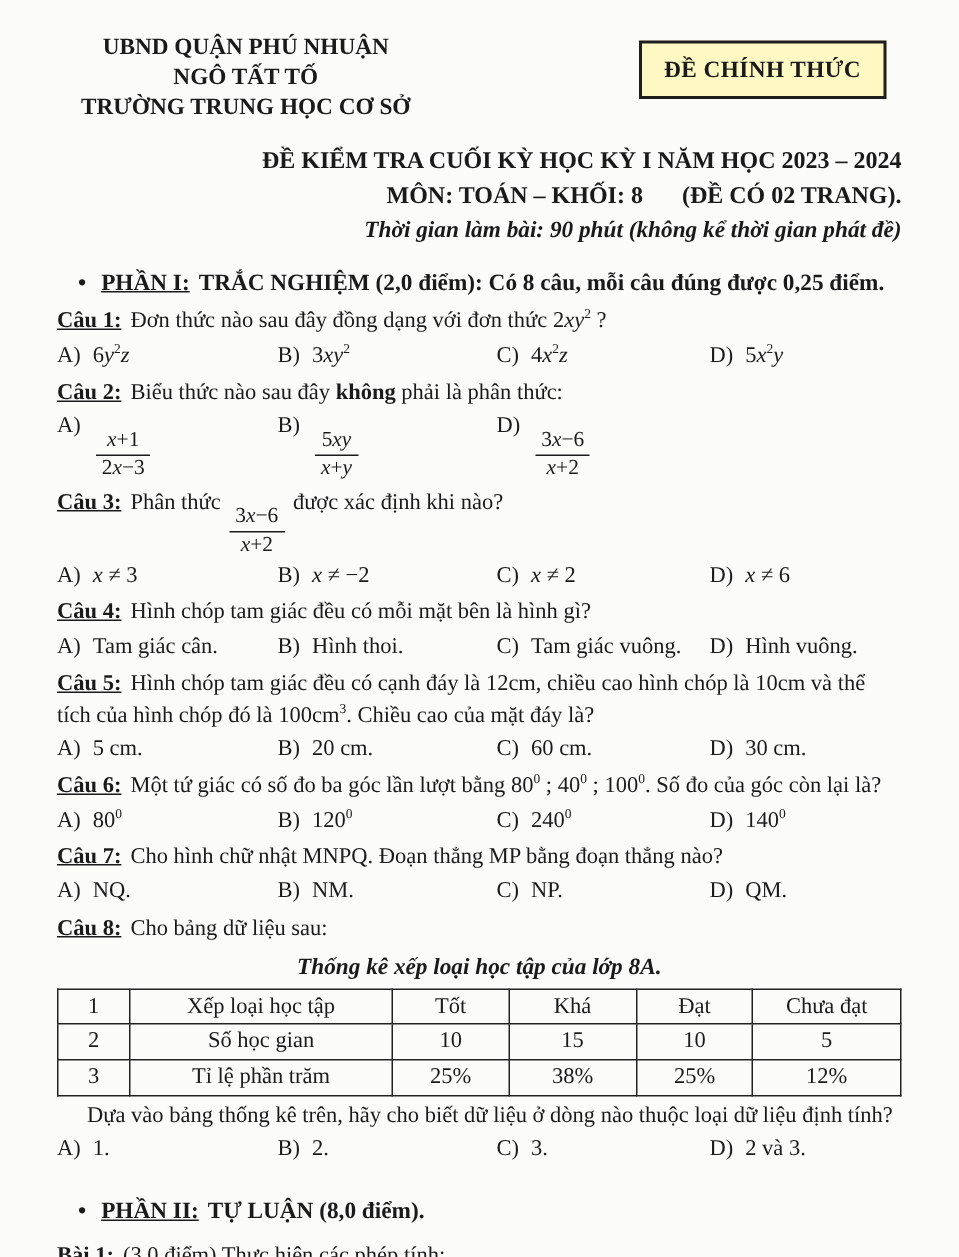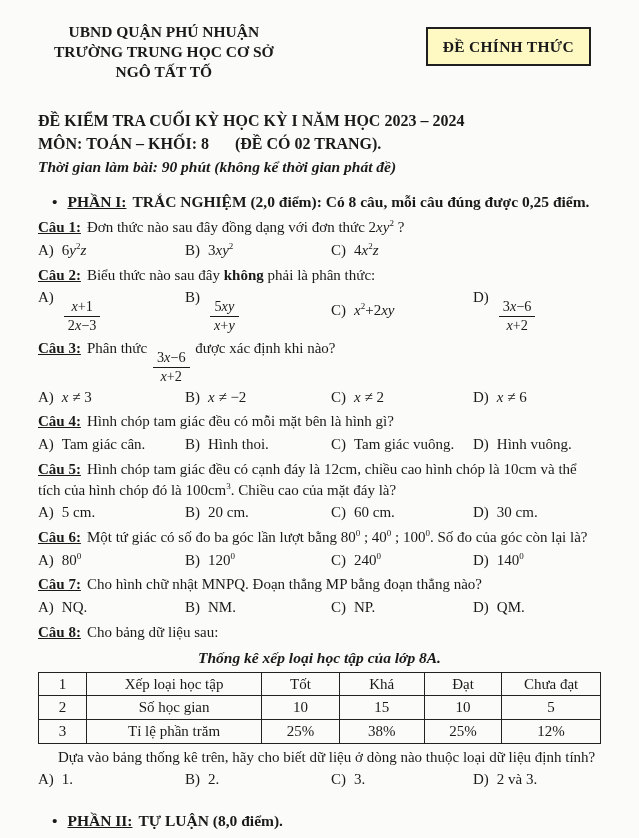--- a/index.html
+++ b/index.html
@@ -11,21 +11,21 @@
   }
   .page{box-sizing:border-box;width:639px;height:666px;padding:22px 38px 0 38px;}
 
   
   .header-row{display:flex;justify-content:space-between;align-items:flex-start;}
   .org{margin-left:16px;text-align:center;font-weight:bold;line-height:1.3;font-size:15.5px;}
   .stamp{border:2px solid #1f1f1f;padding:7px 15px;font-weight:bold;font-size:15.5px;
          margin:5px 10px 0 0;background:#fef9c3;letter-spacing:.3px;}
 
   
-  .title{text-align:left;margin-top:28px;line-height:1.42;}
+  .title{text-align:right;margin-top:15px;line-height:1.42;}
   .t1,.t2{font-weight:bold;font-size:16px;}
   .t2b{margin-left:26px;}
   .t3{font-weight:bold;font-style:italic;font-size:15.5px;}
 
   
   .part{margin:13px 0 5px 14px;font-weight:bold;font-size:15.5px;}
   .bullet{margin-right:10px;}
   .part-label{text-decoration:underline;margin-right:6px;}
   .part2{margin-top:20px;}
 
@@ -56,22 +56,22 @@
   .ex{margin-top:8px;}
 </style>
 </head>
 <body>
 
 <div class="page">
 
   <div class="header-row">
     <div class="org">
       <div>UBND QUẬN PHÚ NHUẬN</div>
+      <div>NGÔ TẤT TỐ</div>
       <div>TRƯỜNG TRUNG HỌC CƠ SỞ</div>
-      <div>NGÔ TẤT TỐ</div>
     </div>
     <div class="stamp">ĐỀ CHÍNH THỨC</div>
   </div>
 
   <div class="title">
     <div class="t1">ĐỀ KIỂM TRA CUỐI KỲ HỌC KỲ I NĂM HỌC 2023 – 2024</div>
     <div class="t2">
       <span>MÔN: TOÁN  –  KHỐI: 8</span><span class="t2b">(ĐỀ CÓ 02 TRANG).</span>
     </div>
     <div class="t3">Thời gian làm bài: 90 phút (không kể thời gian phát đề)</div>
@@ -80,35 +80,35 @@
   <div class="part">
     <span class="bullet">•</span><span class="part-label">PHẦN I:</span><span>TRẮC NGHIỆM  (2,0 điểm):  Có 8 câu, mỗi câu đúng được 0,25 điểm.</span>
   </div>
 
   <div class="q">
     <div class="q-line"><span class="q-label">Câu 1:</span><span>Đơn thức nào sau đây đồng dạng với đơn thức  2<i>xy</i><sup>2</sup> ?</span></div>
     <div class="opts">
       <span class="opt"><span class="ol">A)</span><span>6<i>y</i><sup>2</sup><i>z</i></span></span>
       <span class="opt"><span class="ol">B)</span><span>3<i>xy</i><sup>2</sup></span></span>
       <span class="opt"><span class="ol">C)</span><span>4<i>x</i><sup>2</sup><i>z</i></span></span>
+      <span class="opt"><span class="ol">D)</span><span>5<i>x</i><sup>2</sup><i>y</i></span></span>
     </div>
   </div>
 
   <div class="q">
     <div class="q-line"><span class="q-label">Câu 2:</span><span>Biểu thức nào sau đây <b>không</b> phải là phân thức:</span></div>
     <div class="opts">
       <span class="opt"><span class="ol">A)</span><span><span class="frac">
               <span class="num"><i>x</i>+1</span>
               <span class="den">2<i>x</i>−3</span>
             </span></span></span>
       <span class="opt"><span class="ol">B)</span><span><span class="frac">
               <span class="num">5<i>xy</i></span>
               <span class="den"><i>x</i>+<i>y</i></span>
             </span></span></span>
-      <span class="opt"><span class="ol">C)</span><span><i>x</i><sup>2</sup>+2<i>xy</i></span></span>
       <span class="opt"><span class="ol">D)</span><span><span class="frac">
               <span class="num">3<i>x</i>−6</span>
               <span class="den"><i>x</i>+2</span>
             </span></span></span>
     </div>
   </div>
 
   <div class="q">
     <div class="q-line"><span class="q-label">Câu 3:</span><span>Phân thức  <span class="frac">
             <span class="num">3<i>x</i>−6</span>

